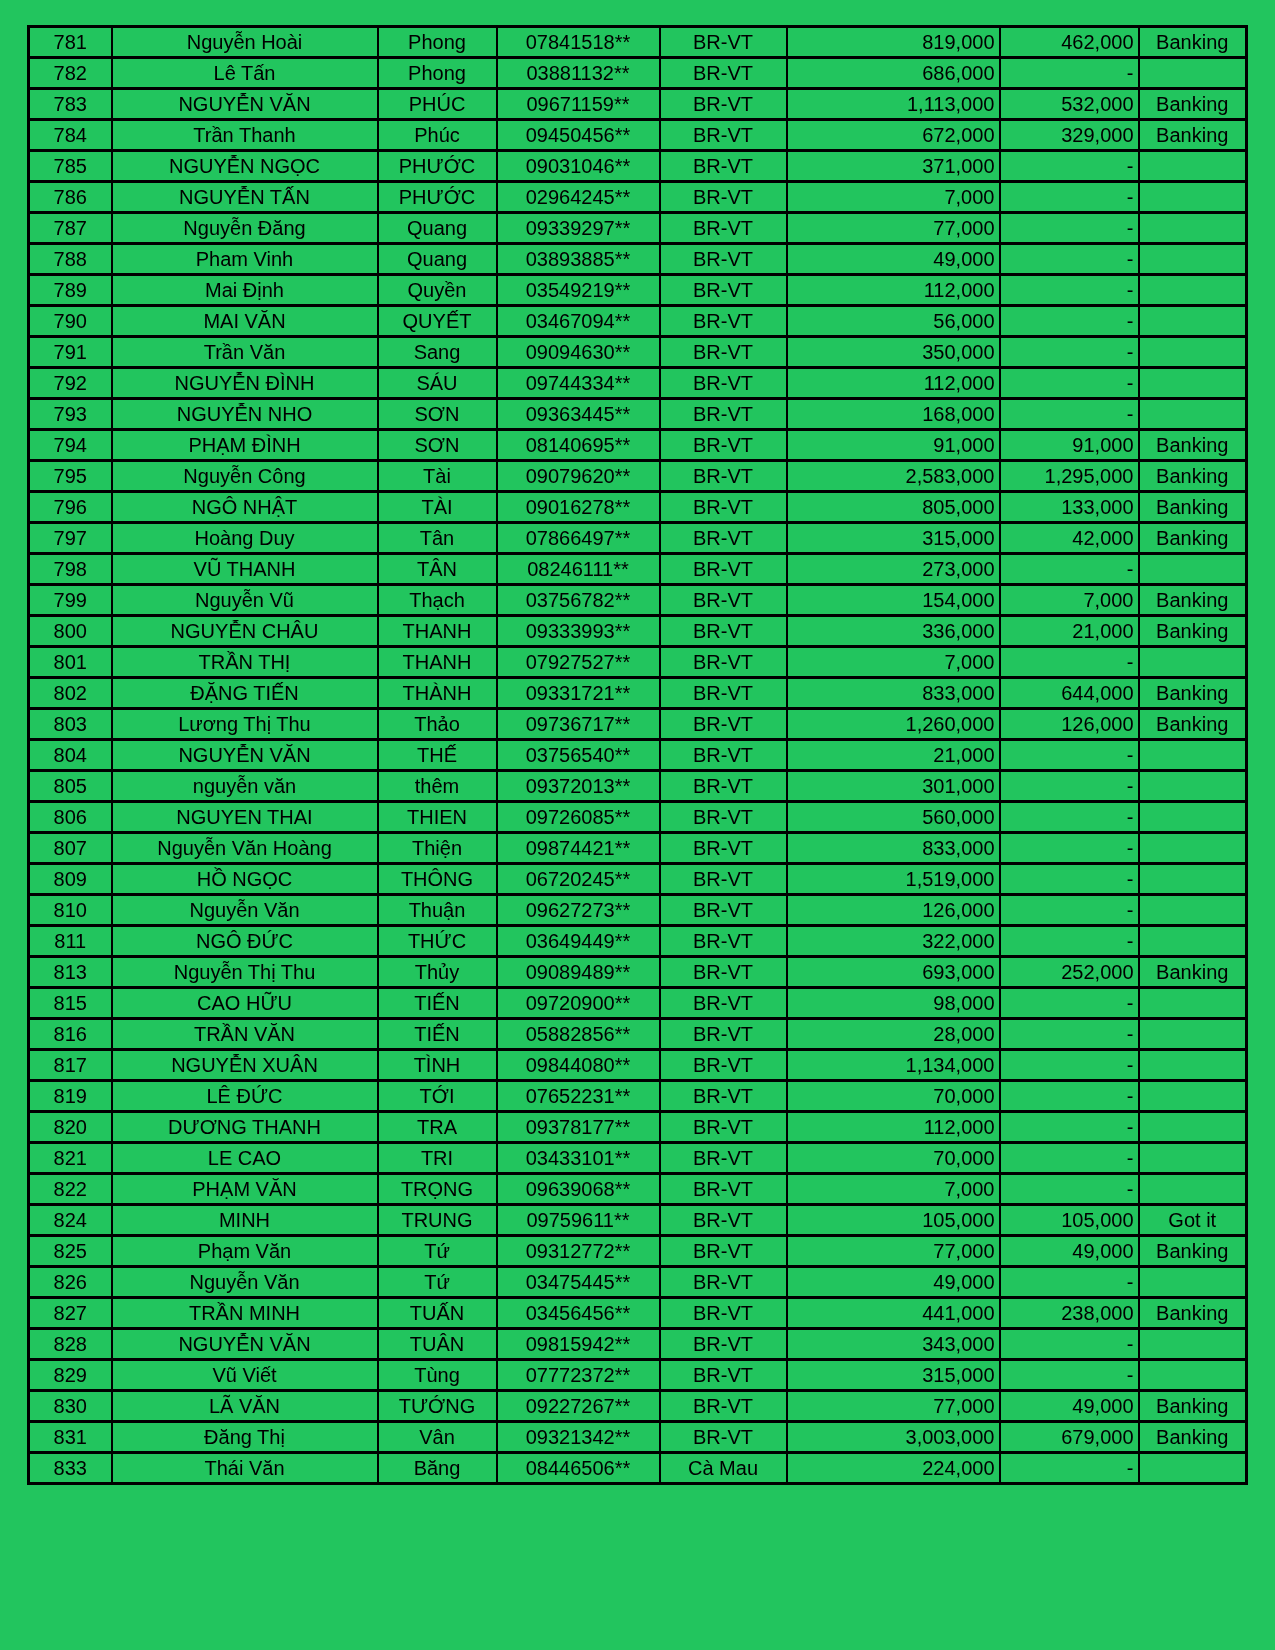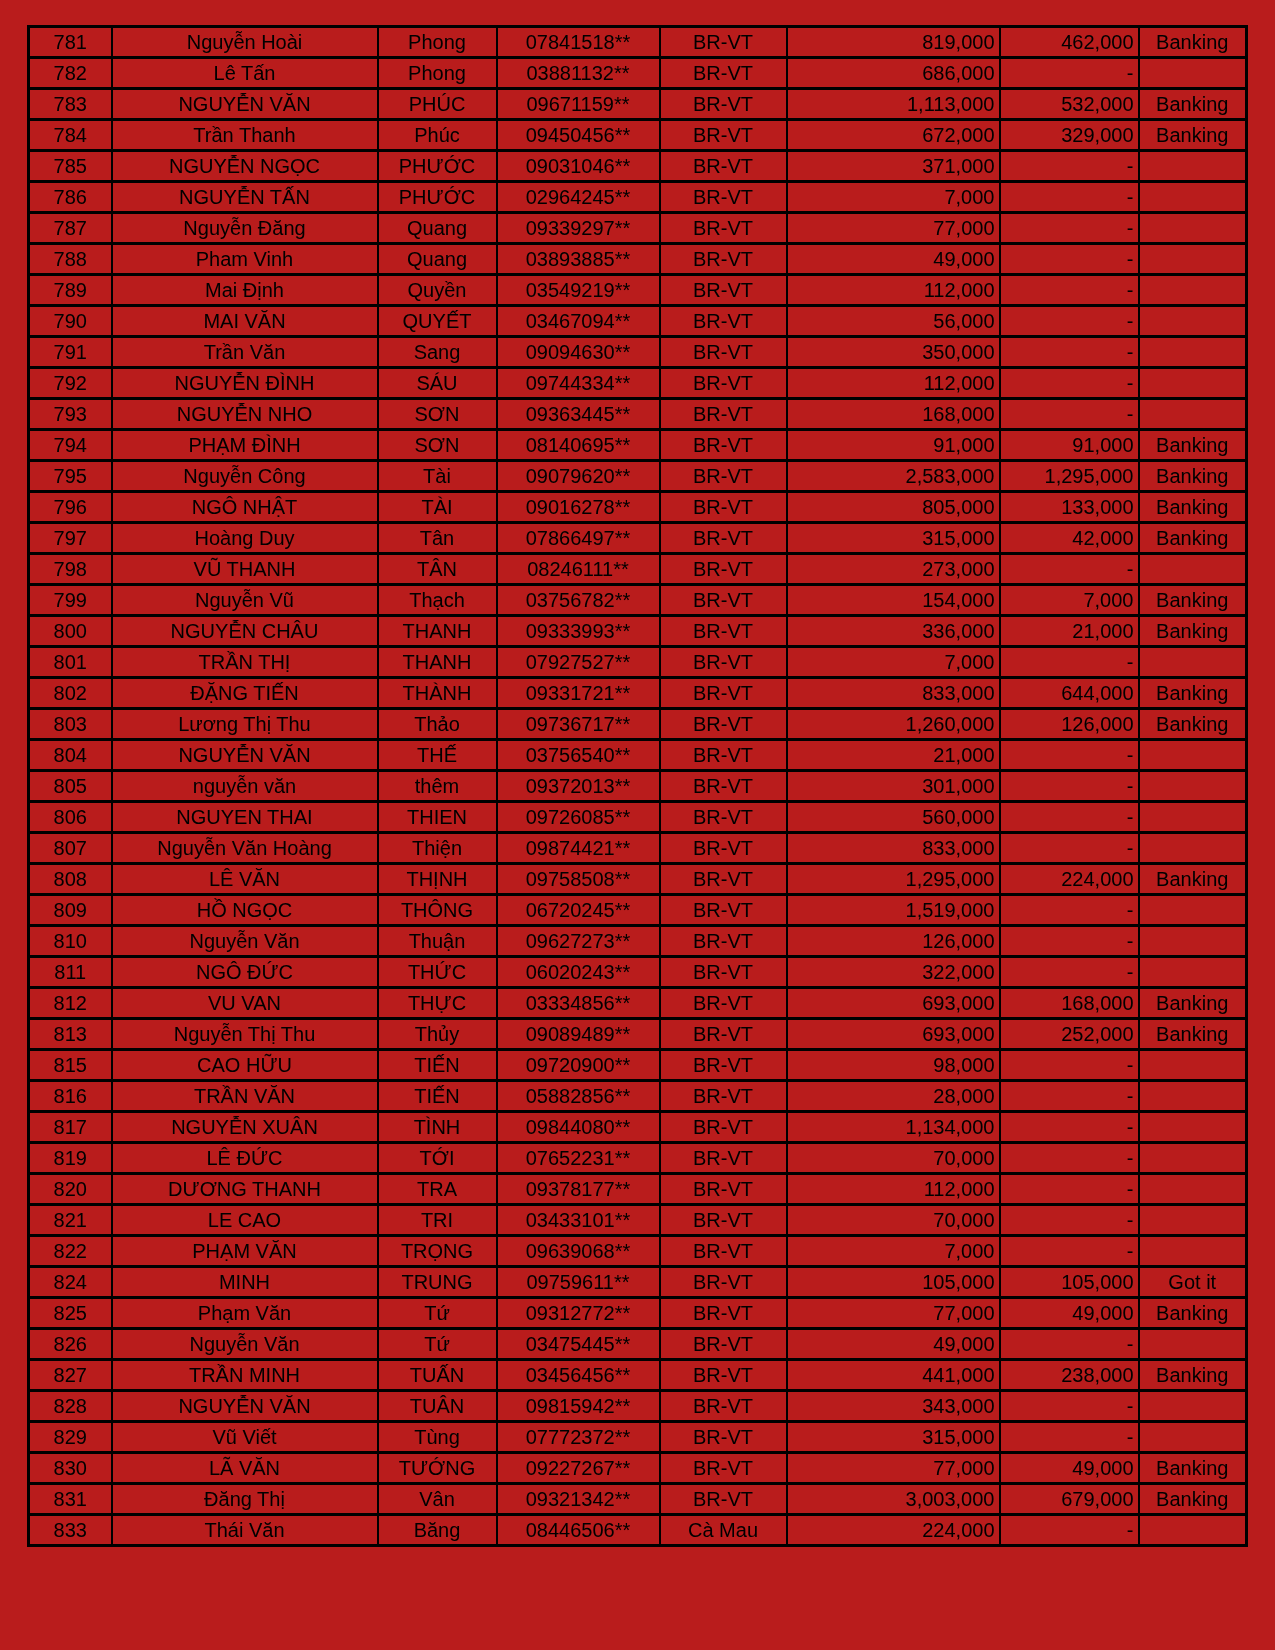--- a/index.html
+++ b/index.html
@@ -1,20 +1,20 @@
 <!DOCTYPE html>
 <html><head>
 <meta charset="utf-8">
 <style>
   html, body { margin: 0; padding: 0; background: #ffffff; }
   .page {
     position: relative;
     width: 1275px;
     height: 1650px;
-    background: #b91c1c;
+    background: #22c55e;
     font-family: "Liberation Sans", "DejaVu Sans", sans-serif;
     color: #000000;
     overflow: hidden;
   }
   table.roster {
     position: absolute;
     left: 27px;
     top: 25px;
     width: 1218px;
     border-collapse: collapse;
@@ -327,30 +327,20 @@
           <td class="align-center">807</td>
           <td class="align-center">Nguyễn Văn Hoàng</td>
           <td class="align-center">Thiện</td>
           <td class="align-center">09874421**</td>
           <td class="align-center">BR-VT</td>
           <td class="align-right">833,000</td>
           <td class="dash">-</td>
           <td class="align-center"></td>
         </tr>
         <tr>
-          <td class="align-center">808</td>
-          <td class="align-center">LÊ VĂN</td>
-          <td class="align-center">THỊNH</td>
-          <td class="align-center">09758508**</td>
-          <td class="align-center">BR-VT</td>
-          <td class="align-right">1,295,000</td>
-          <td class="align-right">224,000</td>
-          <td class="align-center">Banking</td>
-        </tr>
-        <tr>
           <td class="align-center">809</td>
           <td class="align-center">HỒ NGỌC</td>
           <td class="align-center">THÔNG</td>
           <td class="align-center">06720245**</td>
           <td class="align-center">BR-VT</td>
           <td class="align-right">1,519,000</td>
           <td class="dash">-</td>
           <td class="align-center"></td>
         </tr>
         <tr>
@@ -360,35 +350,25 @@
           <td class="align-center">09627273**</td>
           <td class="align-center">BR-VT</td>
           <td class="align-right">126,000</td>
           <td class="dash">-</td>
           <td class="align-center"></td>
         </tr>
         <tr>
           <td class="align-center">811</td>
           <td class="align-center">NGÔ ĐỨC</td>
           <td class="align-center">THỨC</td>
-          <td class="align-center">06020243**</td>
+          <td class="align-center">03649449**</td>
           <td class="align-center">BR-VT</td>
           <td class="align-right">322,000</td>
           <td class="dash-r">-</td>
           <td class="align-center"></td>
-        </tr>
-        <tr>
-          <td class="align-center">812</td>
-          <td class="align-center">VU VAN</td>
-          <td class="align-center">THỰC</td>
-          <td class="align-center">03334856**</td>
-          <td class="align-center">BR-VT</td>
-          <td class="align-right">693,000</td>
-          <td class="align-right">168,000</td>
-          <td class="align-center">Banking</td>
         </tr>
         <tr>
           <td class="align-center">813</td>
           <td class="align-center">Nguyễn Thị Thu</td>
           <td class="align-center">Thủy</td>
           <td class="align-center">09089489**</td>
           <td class="align-center">BR-VT</td>
           <td class="align-right">693,000</td>
           <td class="align-right">252,000</td>
           <td class="align-center">Banking</td>

